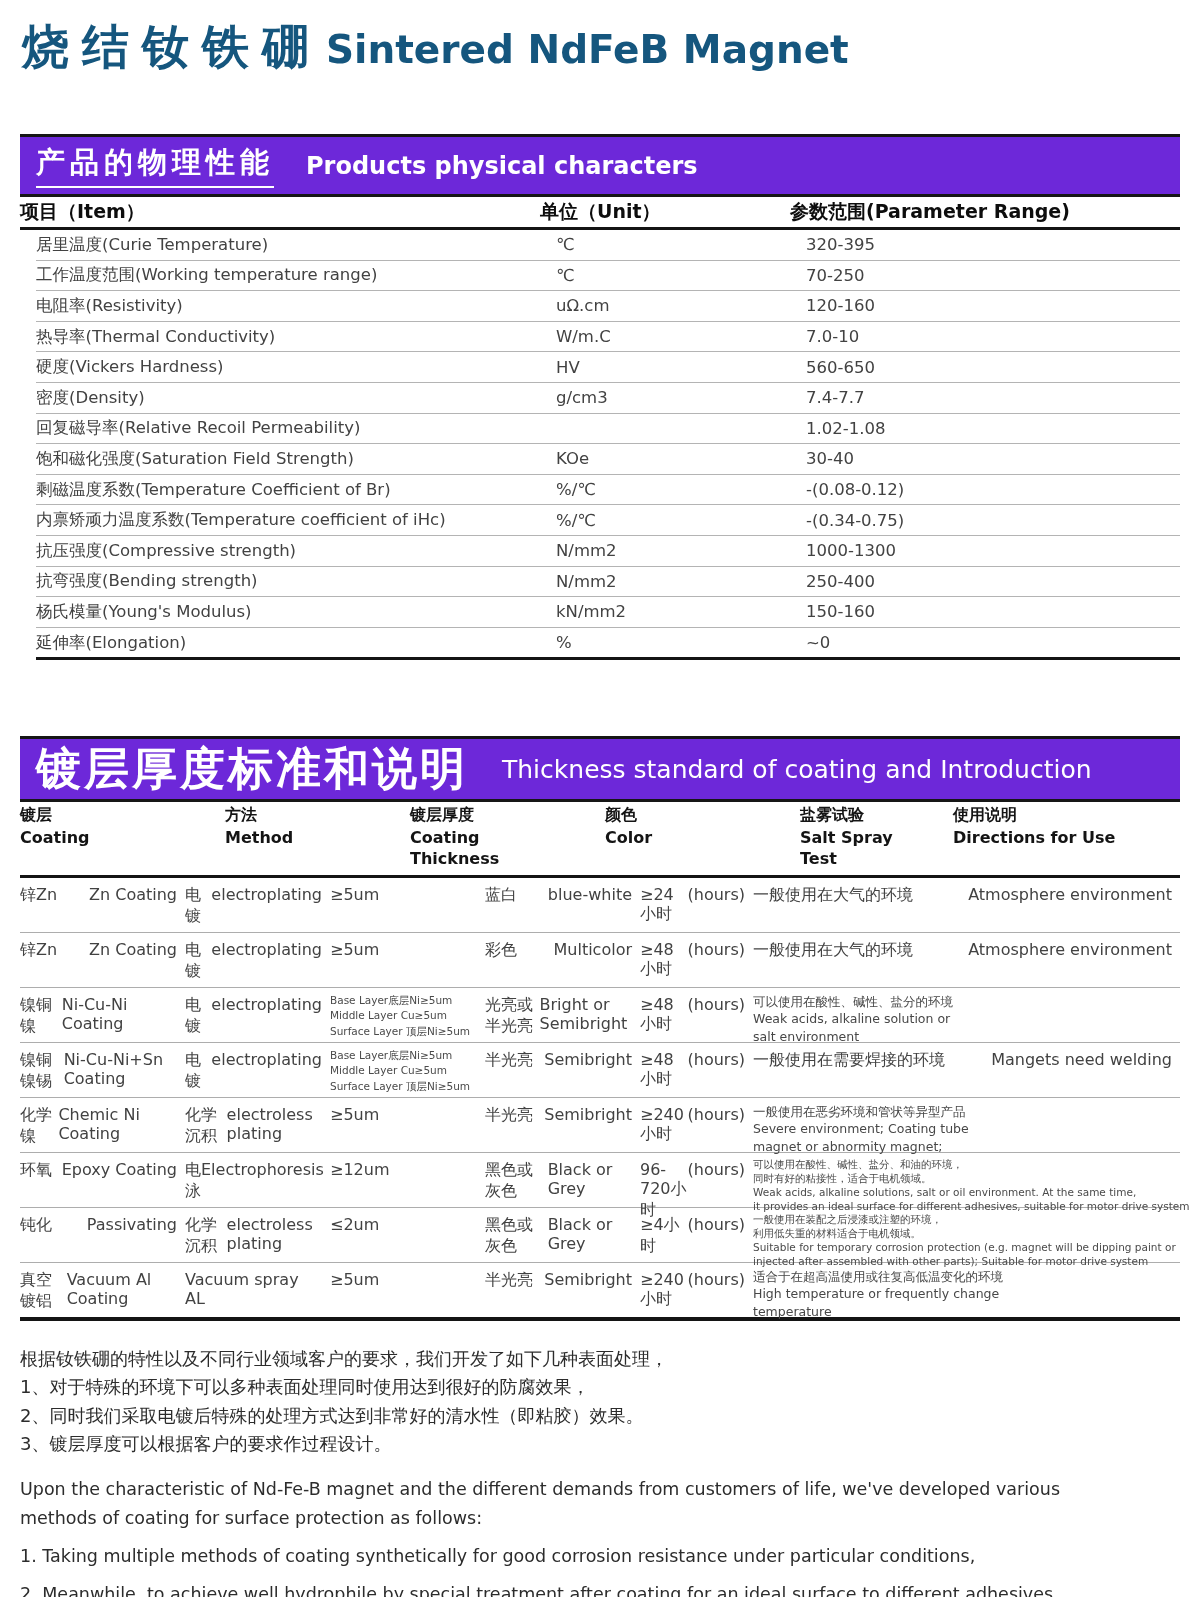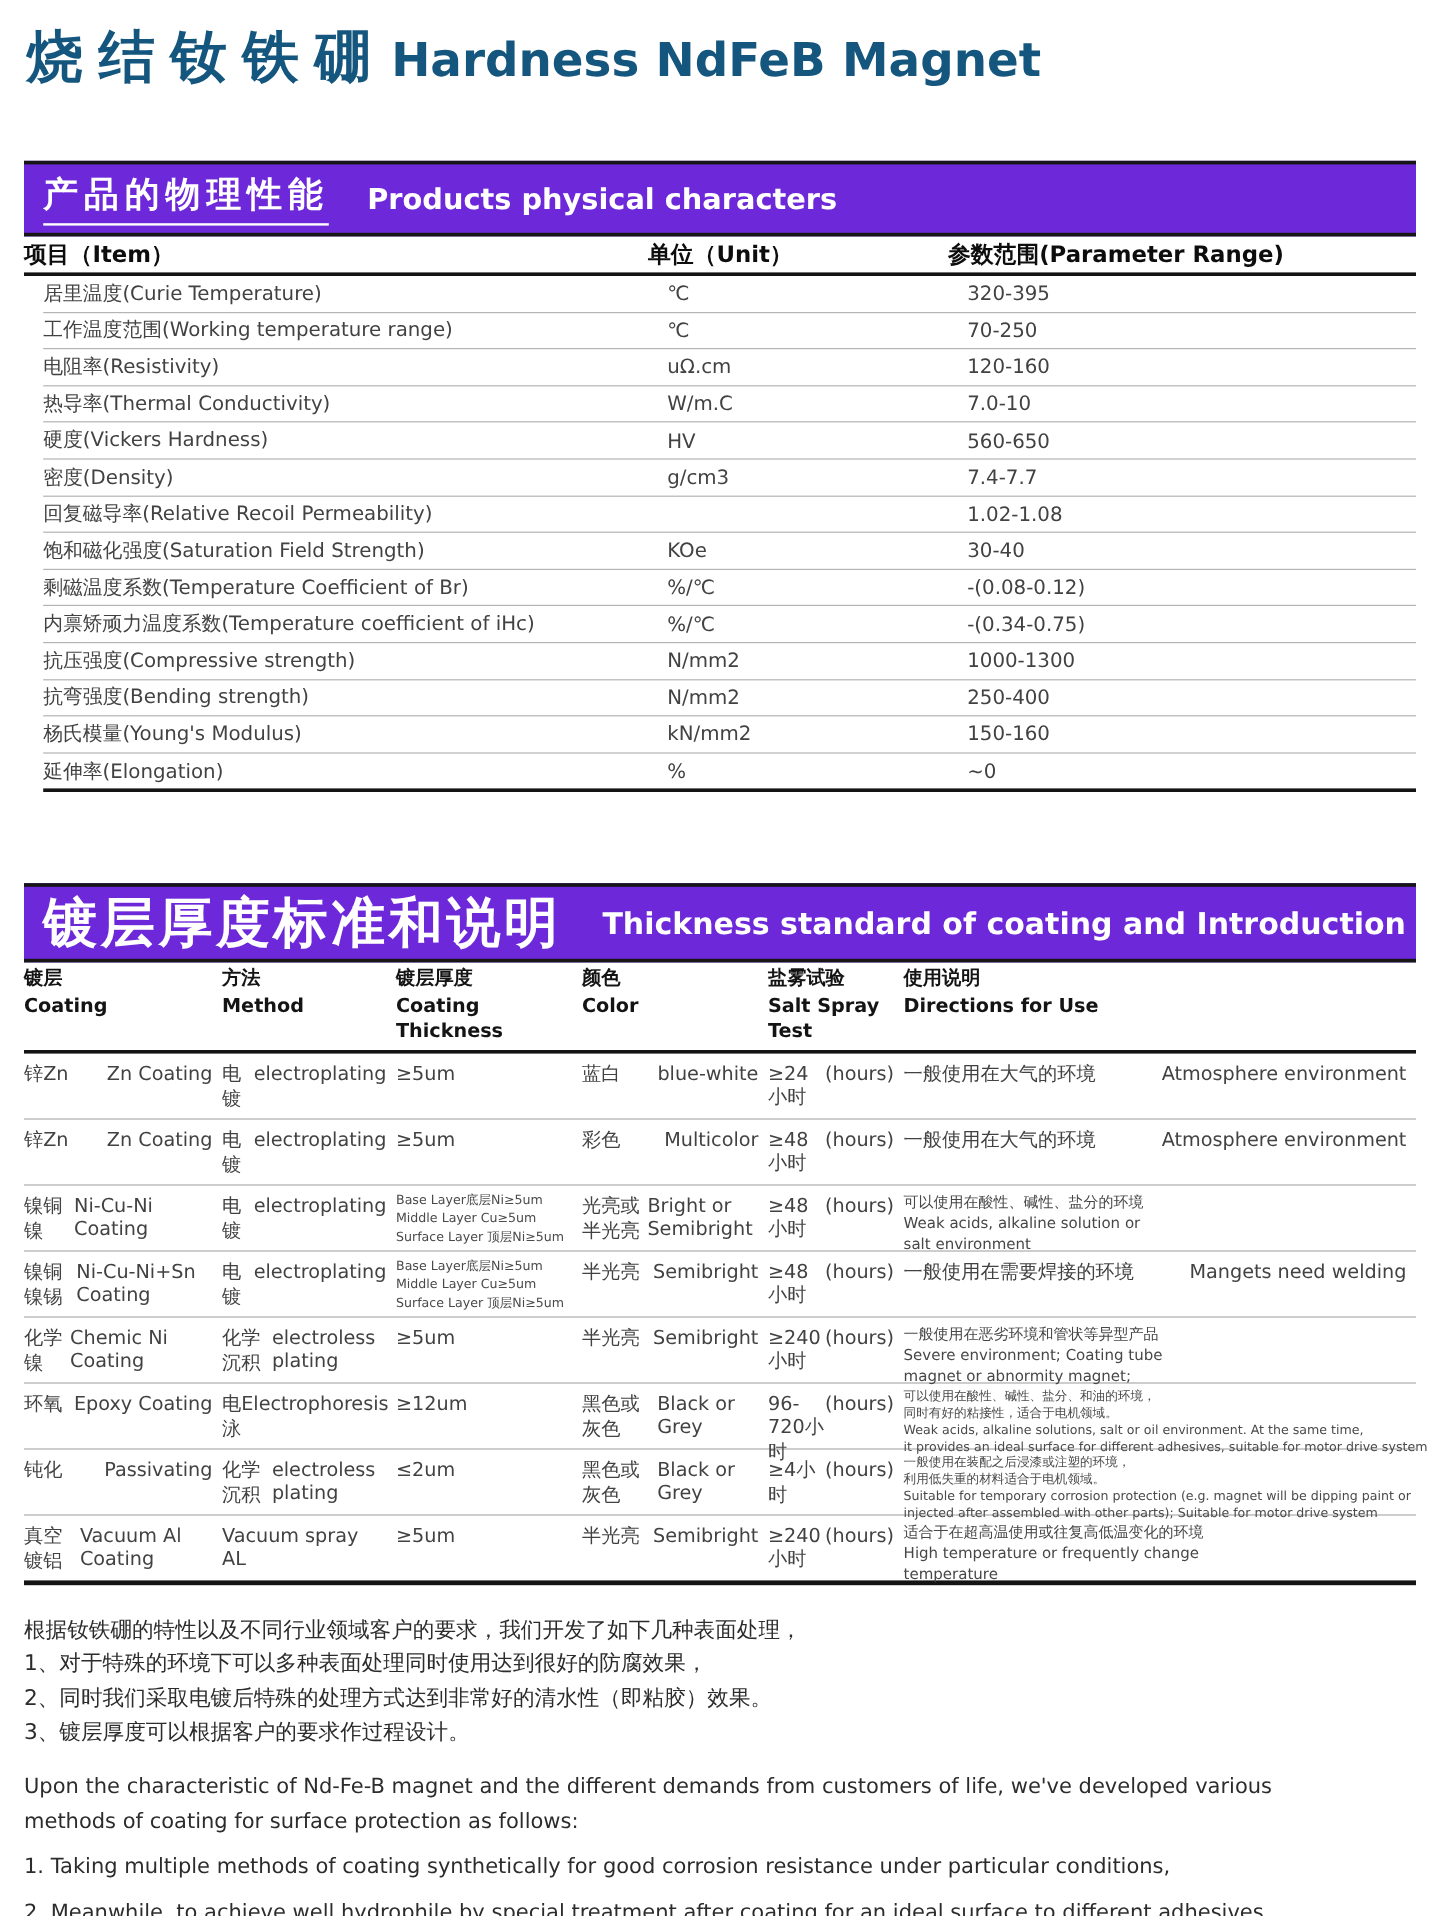--- a/index.html
+++ b/index.html
@@ -12,34 +12,34 @@
   .t-en{font-size:39px;font-weight:bold;margin-left:4px;white-space:nowrap;}
 
   
   .banner{margin:0 20px;background:#6d28d9;border-top:3px solid #161616;border-bottom:3px solid #161616;
           display:flex;align-items:center;color:#fff;}
   .banner1{margin-top:55px;height:57px;padding-left:16px;}
   .b-zh1{font-size:29px;font-weight:bold;letter-spacing:5px;border-bottom:2px solid #fff;padding-bottom:3px;white-space:nowrap;}
   .b-en1{font-size:24px;font-weight:bold;margin-left:32px;white-space:nowrap;}
   .banner2{margin-top:76px;height:60px;padding-left:16px;}
   .b-zh2{font-size:45px;font-weight:bold;letter-spacing:3px;white-space:nowrap;}
-  .b-en2{font-size:25px;font-weight:bold;margin-left:34px;white-space:nowrap;}
+  .b-en2{font-size:25px;font-weight:normal;margin-left:34px;white-space:nowrap;}
 
   
   .ptable{margin:0 20px;}
   .p-head{display:grid;grid-template-columns:520px 250px 1fr;align-items:center;height:30px;
           border-bottom:3px solid #141414;font-weight:bold;font-size:19px;color:#0d0d0d;}
   .p-row{display:grid;grid-template-columns:520px 250px 1fr;align-items:center;height:29.6px;
          border-bottom:1px solid #b4b4b4;font-size:16.5px;color:#424242;margin-left:16px;}
   .p-row:last-child{border-bottom:3px solid #141414;}
 
   
   .ctable{margin:0 20px;}
   .c-head{display:grid;grid-template-columns:165px 145px 155px 155px 113px 1fr;
-          border-bottom:3px solid #141414;font-weight:bold;color:#141414;padding:3px 0 5px;}
+          border-bottom:3px solid #141414;font-weight:bold;color:#141414;padding:3px 0 5px;gap:40px;}
   .c-head div div{font-size:16px;line-height:1.3;}
   .c-head .h-en{margin-top:2px;}
   .c-row{display:grid;grid-template-columns:165px 145px 155px 155px 113px 1fr;
          height:54px;border-bottom:1px solid #adadad;font-size:16px;color:#424242;}
   .c-row:last-child{border-bottom:4px solid #141414;}
   .cell2{display:flex;flex-direction:row;justify-content:space-between;padding:7px 8px 8px 0;}
   .stack{padding-top:5px;padding-right:6px;}
   .thick3 div{font-size:10.5px;line-height:1.5;color:#4a4a4a;white-space:nowrap;}
   .dir-sm div{font-size:12.5px;line-height:1.42;color:#474747;white-space:nowrap;}
   .dir-xs div{font-size:10.5px;line-height:1.33;color:#4a4a4a;white-space:nowrap;}
@@ -49,21 +49,21 @@
   .notes-en{margin:16px 20px 0;font-size:17.5px;line-height:29px;color:#2c2c2c;max-width:1075px;}
   .notes-en p{margin:0 0 9px 0;}
 </style>
 </head>
 <body>
 
 <div class="page">
 
   <div class="title-row">
     <span class="t-zh">烧结钕铁硼</span>
-    <span class="t-en">Hardness NdFeB Magnet</span>
+    <span class="t-en">Sintered NdFeB Magnet</span>
   </div>
 
   <div class="banner banner1">
     <span class="b-zh1">产品的物理性能</span>
     <span class="b-en1">Products physical characters</span>
   </div>
 
   <div class="ptable">
     <div class="p-head">
       <div>项目（Item）</div>

